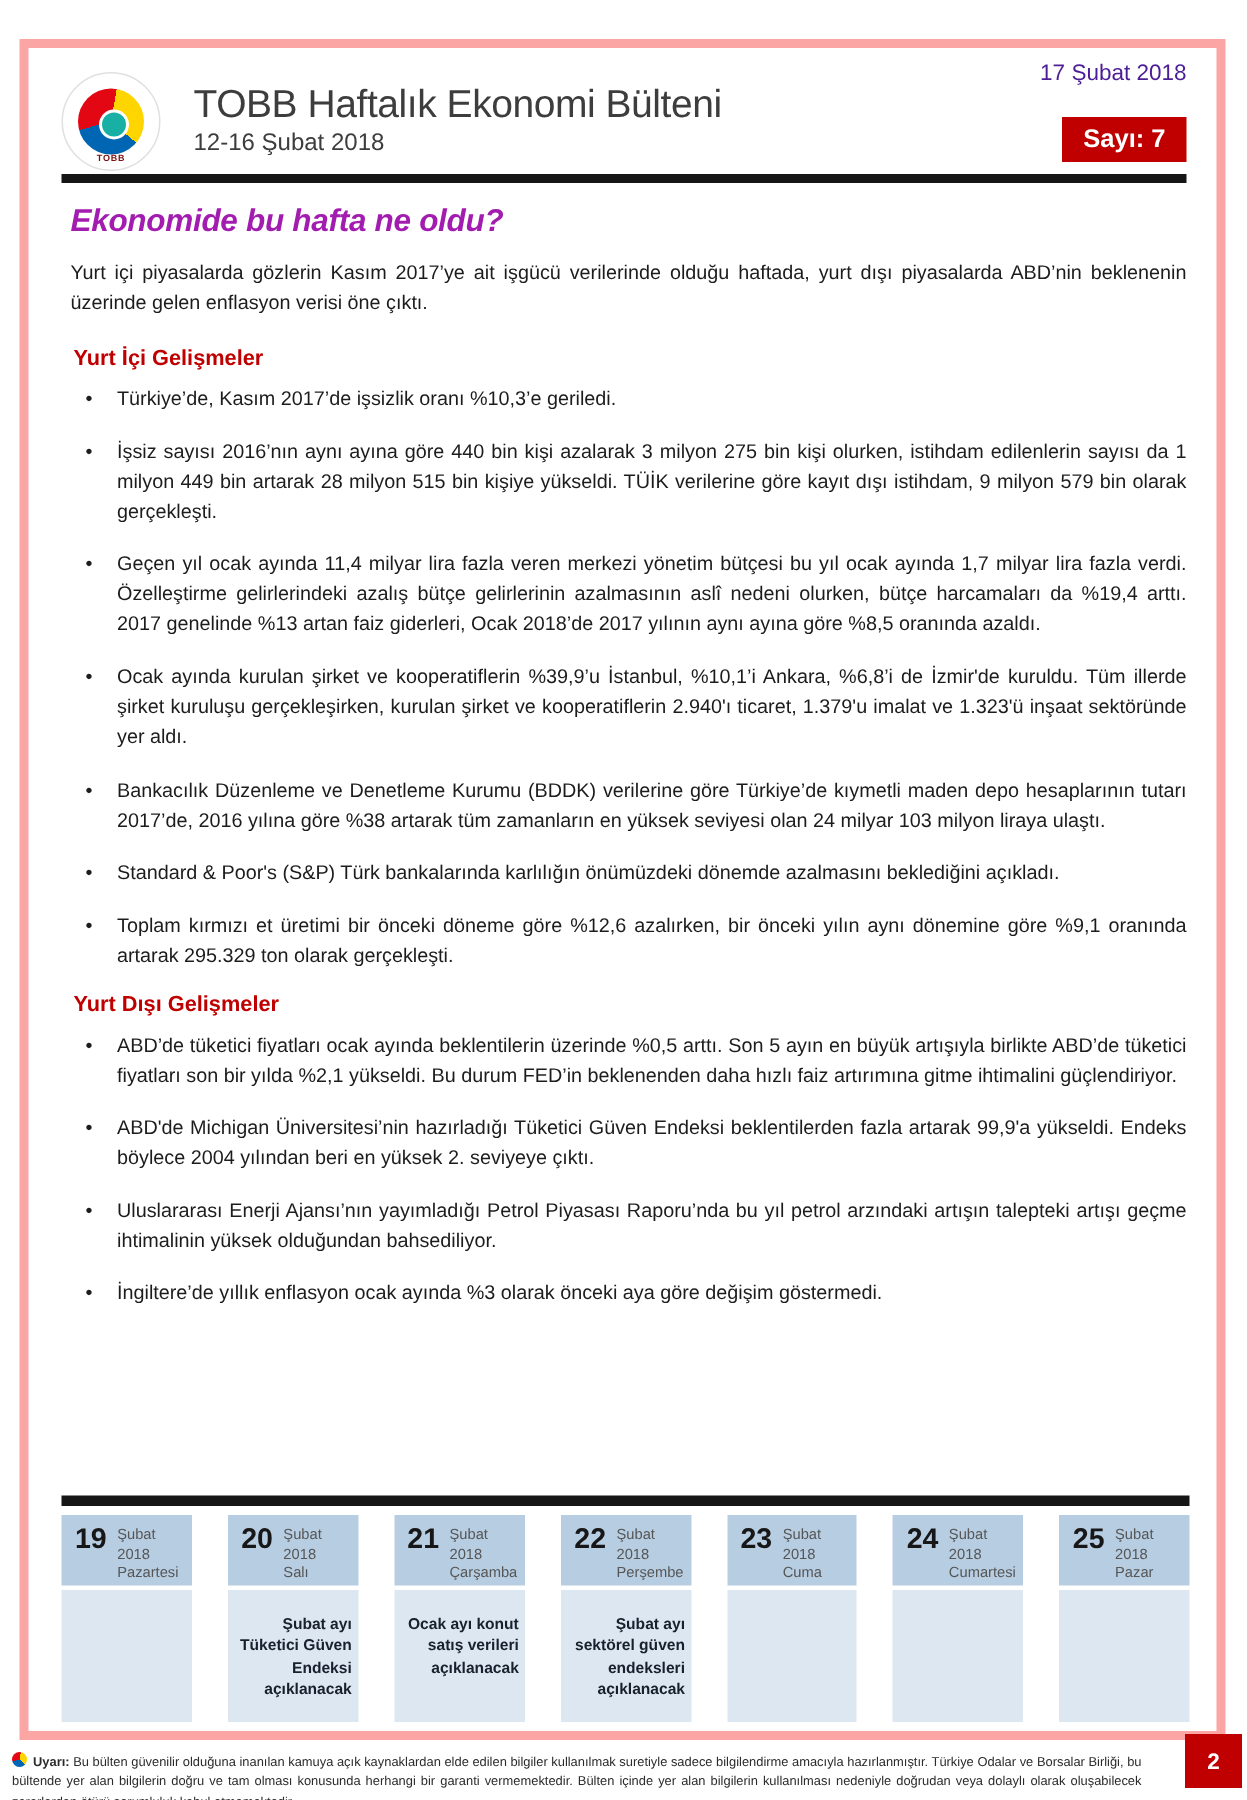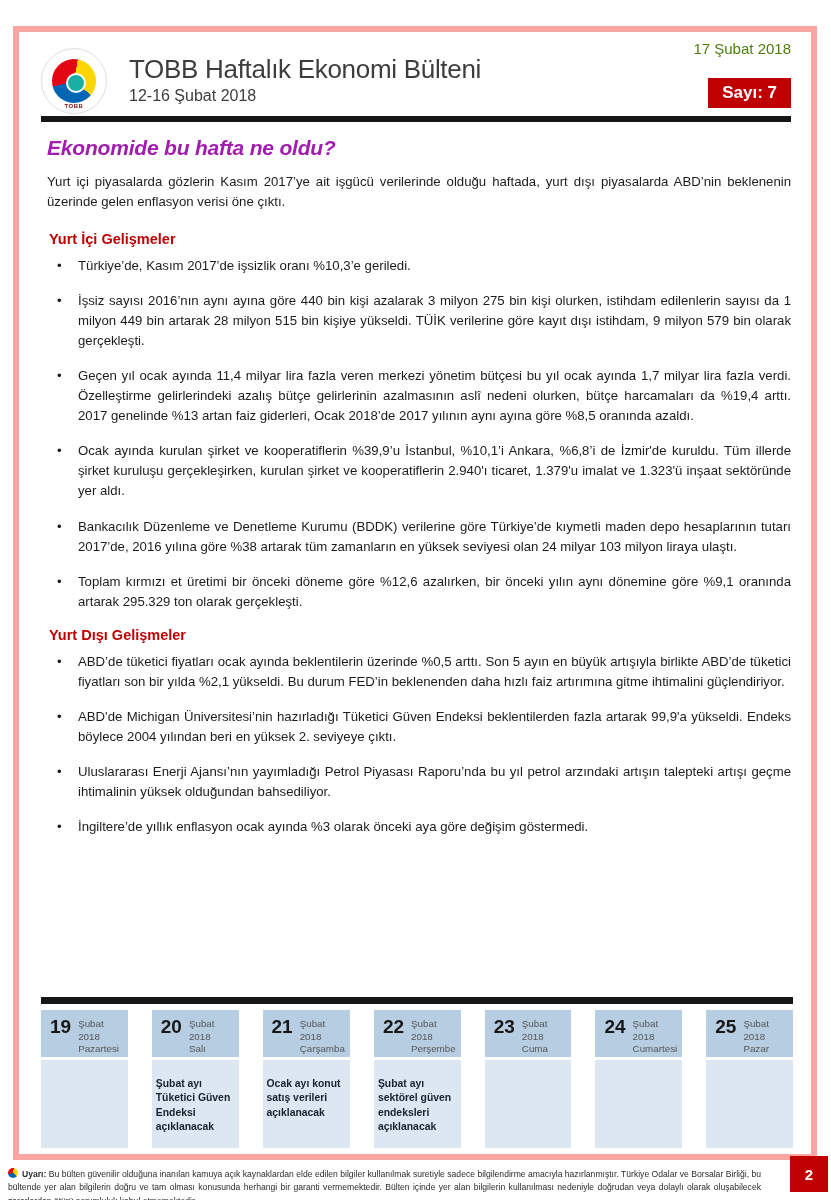--- a/index.html
+++ b/index.html
@@ -33,21 +33,21 @@
     content:""; position:absolute; left:14px; top:14px; width:16px; height:16px;
     border-radius:50%; background:#18b0a5; border:2px solid #fff;
   }
   .logo-abbr {
     position:absolute; bottom:4px; left:0; right:0; text-align:center;
     font-size:6px; font-weight:bold; color:#7a1010; letter-spacing:.5px;
   }
   .title-block { position:absolute; left:110px; top:22px; }
   .title { font-size:26px; color:#3d3d3d; letter-spacing:-0.3px; }
   .subtitle { font-size:16px; color:#3d3d3d; margin-top:2px; }
-  .hdr-date { position:absolute; right:20px; top:8px; font-size:15px; color:#4d7c0f; }
+  .hdr-date { position:absolute; right:20px; top:8px; font-size:15px; color:#4c1d95; }
   .issue-badge {
     position:absolute; right:20px; top:46px;
     background:#C00000; color:#fff; font-size:17px; font-weight:600;
     padding:5px 14px;
   }
   .rule { height:6px; background:#161616; margin:0 20px 0 22px; }
   
   main { padding:10px 20px 0 28px; }
   h1.page-heading {
     color:#a21caf; font-style:italic; font-weight:bold;
@@ -74,21 +74,21 @@
   .calendar { display:flex; gap:24px; }
   .day-card { flex:1 1 0; }
   .day-head {
     background:#b7cde2; height:47px; display:flex; align-items:flex-start;
     padding:7px 5px 0 9px; gap:7px; margin-bottom:3px;
   }
   .day-num { font-size:19px; font-weight:bold; color:#171717; line-height:1.05; }
   .day-meta { font-size:9.8px; color:#565656; line-height:1.3; padding-top:1px; }
   .day-body {
     background:#dde7f2; height:88px; padding:17px 4px 0 4px;
-    font-size:10.4px; font-weight:bold; color:#17202b; text-align:left; line-height:1.38;
+    font-size:10.4px; font-weight:bold; color:#17202b; text-align:right; line-height:1.38;
   }
   
   .page-badge {
     position:absolute; right:3px; top:1156px; width:38px; height:36px;
     background:#C00000; color:#fff; font-size:15px; font-weight:bold;
     display:flex; align-items:center; justify-content:center;
   }
   footer {
     position:absolute; left:8px; right:70px; top:1168px;
     font-size:8.6px; line-height:1.55; color:#2b2b2b; text-align:justify;
@@ -125,20 +125,21 @@
     <p class="intro">Yurt içi piyasalarda gözlerin Kasım 2017’ye ait işgücü verilerinde olduğu haftada, yurt dışı piyasalarda ABD’nin beklenenin üzerinde gelen enflasyon verisi öne çıktı.</p>
     <div id="sections">
         <section>
           <h2 class="sec-title">Yurt İçi Gelişmeler</h2>
           <ul class="bullets">
             <li>Türkiye’de, Kasım 2017’de işsizlik oranı %10,3’e geriledi.</li>
             <li>İşsiz sayısı 2016’nın aynı ayına göre 440 bin kişi azalarak 3 milyon 275 bin kişi olurken, istihdam edilenlerin sayısı da 1 milyon 449 bin artarak 28 milyon 515 bin kişiye yükseldi. TÜİK verilerine göre kayıt dışı istihdam, 9 milyon 579 bin olarak gerçekleşti.</li>
             <li>Geçen yıl ocak ayında 11,4 milyar lira fazla veren merkezi yönetim bütçesi bu yıl ocak ayında 1,7 milyar lira fazla verdi. Özelleştirme gelirlerindeki azalış bütçe gelirlerinin azalmasının aslî nedeni olurken, bütçe harcamaları da %19,4 arttı. 2017 genelinde %13 artan faiz giderleri, Ocak 2018’de 2017 yılının aynı ayına göre %8,5 oranında azaldı.</li>
             <li>Ocak ayında kurulan şirket ve kooperatiflerin %39,9’u İstanbul, %10,1’i Ankara, %6,8’i de İzmir'de kuruldu. Tüm illerde şirket kuruluşu gerçekleşirken, kurulan şirket ve kooperatiflerin 2.940'ı ticaret, 1.379'u imalat ve 1.323'ü inşaat sektöründe yer aldı.</li>
             <li>Bankacılık Düzenleme ve Denetleme Kurumu (BDDK) verilerine göre Türkiye’de kıymetli maden depo hesaplarının tutarı 2017’de, 2016 yılına göre %38 artarak tüm zamanların en yüksek seviyesi olan 24 milyar 103 milyon liraya ulaştı.</li>
+            <li>Standard &amp; Poor's (S&amp;P) Türk bankalarında karlılığın önümüzdeki dönemde azalmasını beklediğini açıkladı.</li>
             <li>Toplam kırmızı et üretimi bir önceki döneme göre %12,6 azalırken, bir önceki yılın aynı dönemine göre %9,1 oranında artarak 295.329 ton olarak gerçekleşti.</li>
           </ul>
         </section>
         <section>
           <h2 class="sec-title">Yurt Dışı Gelişmeler</h2>
           <ul class="bullets">
             <li>ABD’de tüketici fiyatları ocak ayında beklentilerin üzerinde %0,5 arttı. Son 5 ayın en büyük artışıyla birlikte ABD’de tüketici fiyatları son bir yılda %2,1 yükseldi. Bu durum FED’in beklenenden daha hızlı faiz artırımına gitme ihtimalini güçlendiriyor.</li>
             <li>ABD'de Michigan Üniversitesi’nin hazırladığı Tüketici Güven Endeksi beklentilerden fazla artarak 99,9'a yükseldi. Endeks böylece 2004 yılından beri en yüksek 2. seviyeye çıktı.</li>
             <li>Uluslararası Enerji Ajansı’nın yayımladığı Petrol Piyasası Raporu’nda bu yıl petrol arzındaki artışın talepteki artışı geçme ihtimalinin yüksek olduğundan bahsediliyor.</li>
             <li>İngiltere’de yıllık enflasyon ocak ayında %3 olarak önceki aya göre değişim göstermedi.</li>

